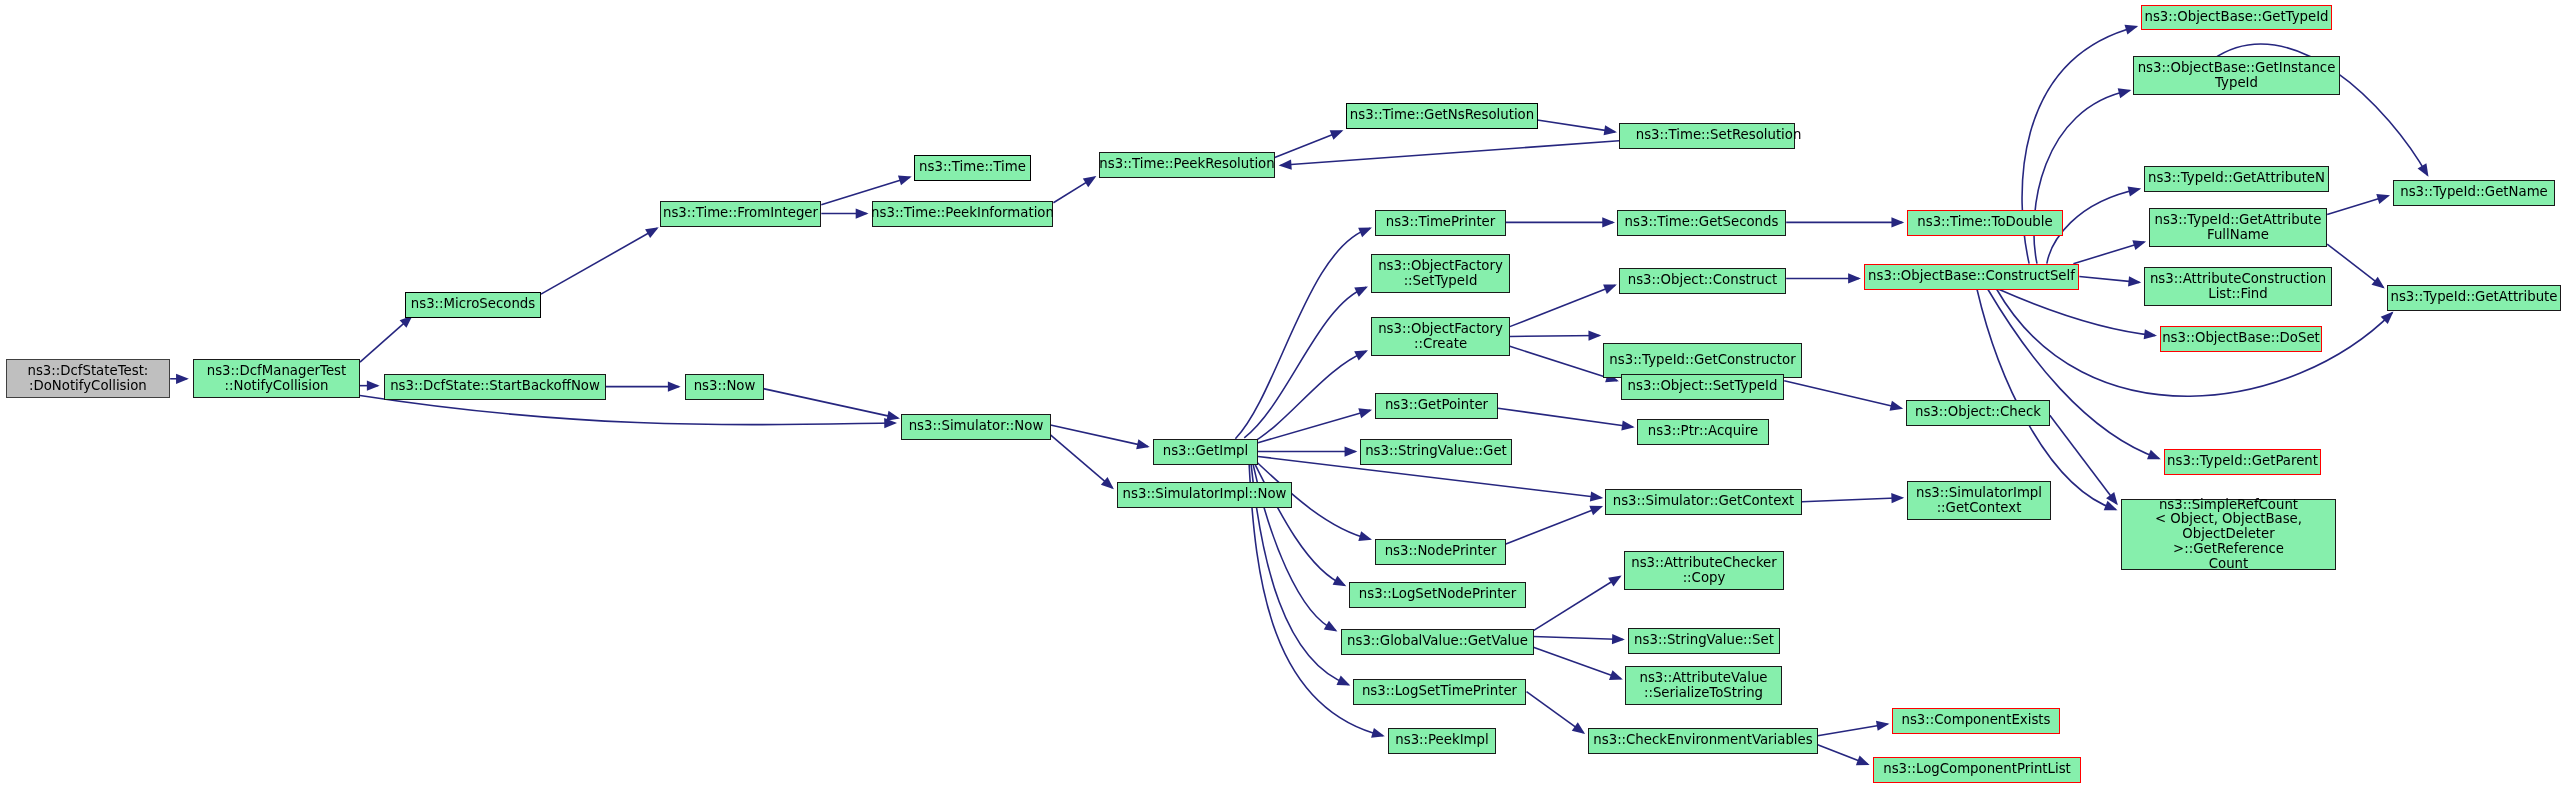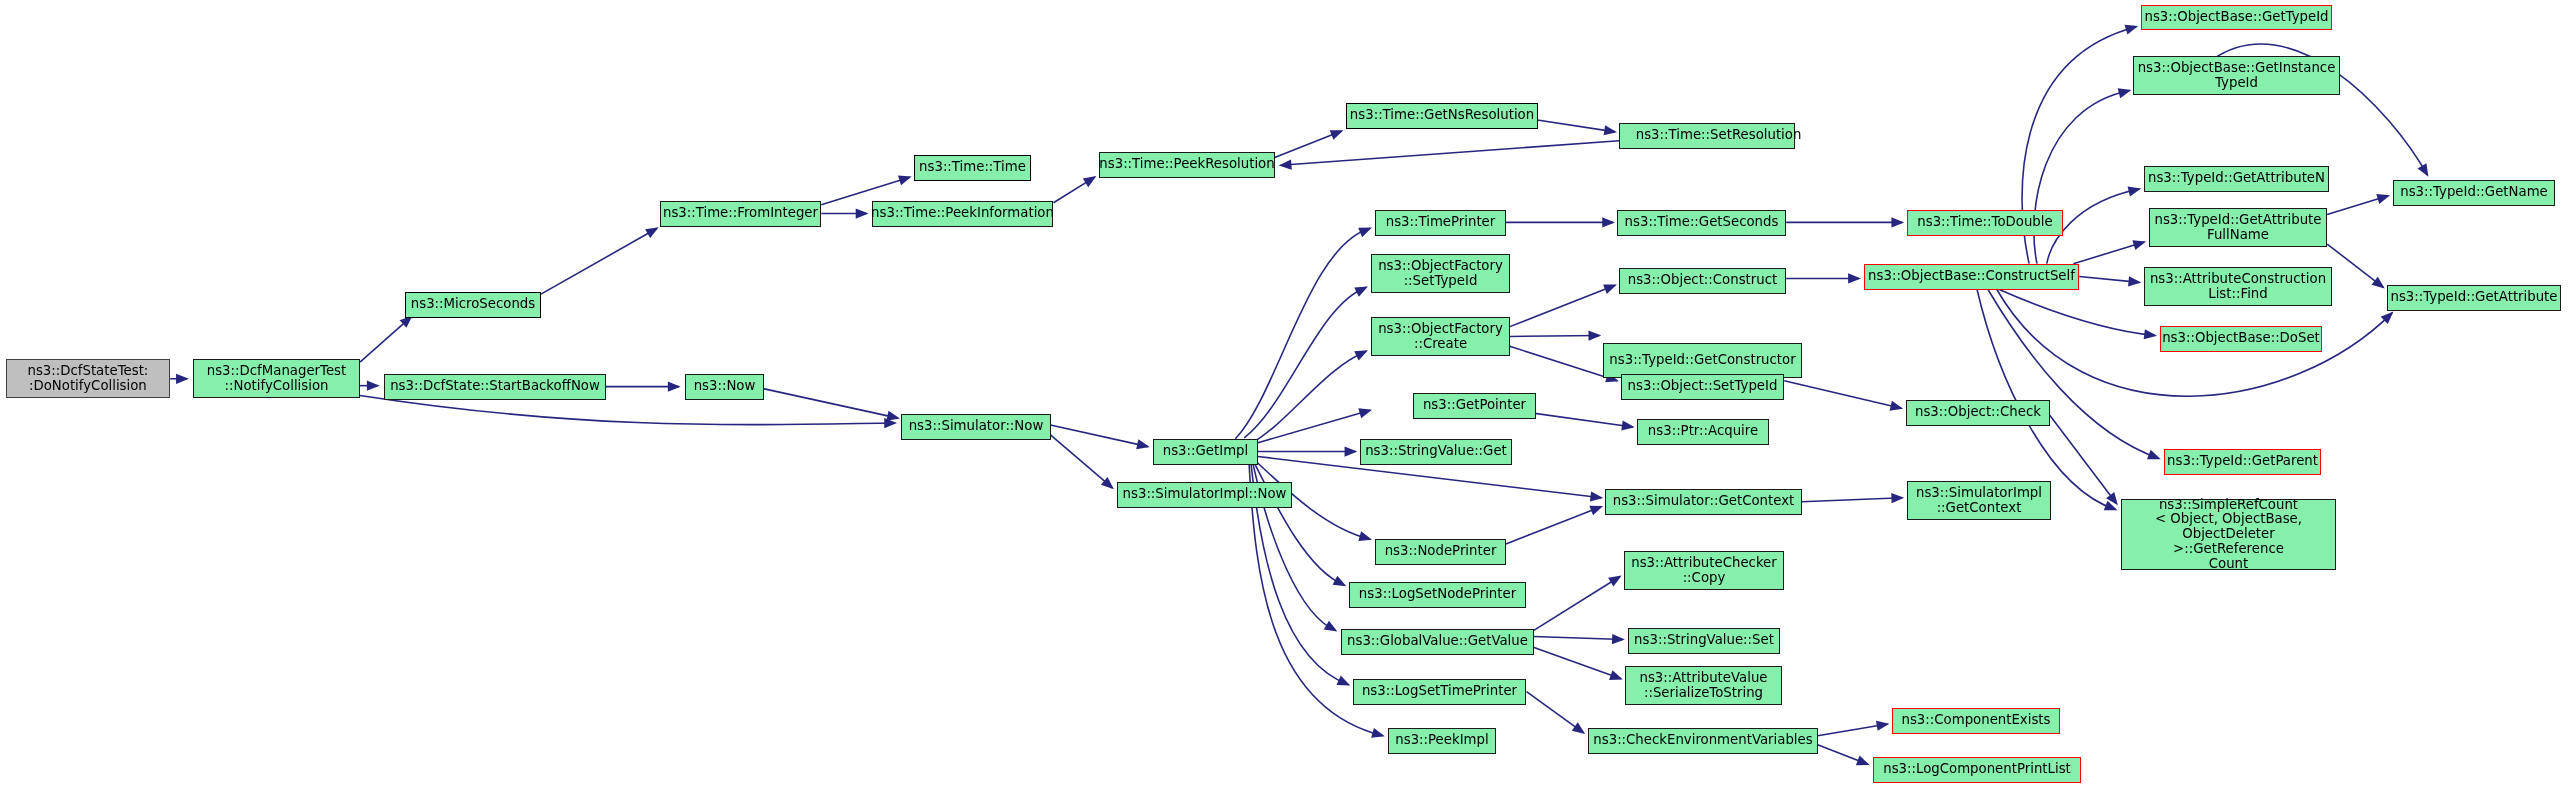--- a/index.html
+++ b/index.html
@@ -164,21 +164,21 @@
     <div class="node" style="left: 1346px; top: 103px; width: 192px; height: 25.6px;"><span>ns3::Time::GetNsResolution</span></div>
     <div class="node thick" style="left: 1619px; top: 123px; width: 176px; height: 25.6px; padding-left: 27px;"><span>ns3::Time::SetResolution</span></div>
     <div class="node thick" style="left: 901px; top: 414px; width: 150px; height: 25.6px;"><span>ns3::Simulator::Now</span></div>
     <div class="node thick" style="left: 1153px; top: 439px; width: 105px; height: 25.6px;"><span>ns3::GetImpl</span></div>
     <div class="node thick" style="left: 1117px; top: 482px; width: 175px; height: 25.6px;"><span>ns3::SimulatorImpl::Now</span></div>
     <div class="node thick" style="left: 1375px; top: 210px; width: 131px; height: 25.6px;"><span>ns3::TimePrinter</span></div>
     <div class="node thick" style="left: 1371px; top: 254px; width: 139px; height: 39px;"><span>ns3::ObjectFactory
 ::SetTypeId</span></div>
     <div class="node thick" style="left: 1371px; top: 317px; width: 139px; height: 39px;"><span>ns3::ObjectFactory
 ::Create</span></div>
-    <div class="node thick" style="left: 1375px; top: 393px; width: 123px; height: 25.6px; margin-left: 38px;"><span>ns3::GetPointer</span></div>
+    <div class="node thick" style="left: 1375px; top: 393px; width: 123px; height: 25.6px;"><span>ns3::GetPointer</span></div>
     <div class="node thick" style="left: 1360px; top: 439px; width: 152px; height: 25.6px;"><span>ns3::StringValue::Get</span></div>
     <div class="node thick" style="left: 1375px; top: 539px; width: 131px; height: 25.6px;"><span>ns3::NodePrinter</span></div>
     <div class="node thick" style="left: 1349px; top: 582px; width: 177px; height: 25.6px; align-items: center;"><span>ns3::LogSetNodePrinter</span></div>
     <div class="node thick" style="left: 1341px; top: 629px; width: 193px; height: 25.6px;"><span>ns3::GlobalValue::GetValue</span></div>
     <div class="node thick" style="left: 1353px; top: 679px; width: 173px; height: 25.6px;"><span>ns3::LogSetTimePrinter</span></div>
     <div class="node thick" style="left: 1388px; top: 728px; width: 108px; height: 25.6px;"><span>ns3::PeekImpl</span></div>
     <div class="node thick" style="left: 1617px; top: 210px; width: 169px; height: 25.6px;"><span>ns3::Time::GetSeconds</span></div>
     <div class="node thick" style="left: 1619px; top: 268px; width: 167px; height: 25.6px;"><span>ns3::Object::Construct</span></div>
     <div class="node thick" style="left: 1603px; top: 323px; width: 199px; height: 35px; margin-top: 20px;"><span>ns3::TypeId::GetConstructor</span></div>
     <div class="node thick" style="left: 1621px; top: 374px; width: 163px; height: 25.6px;"><span>ns3::Object::SetTypeId</span></div>

